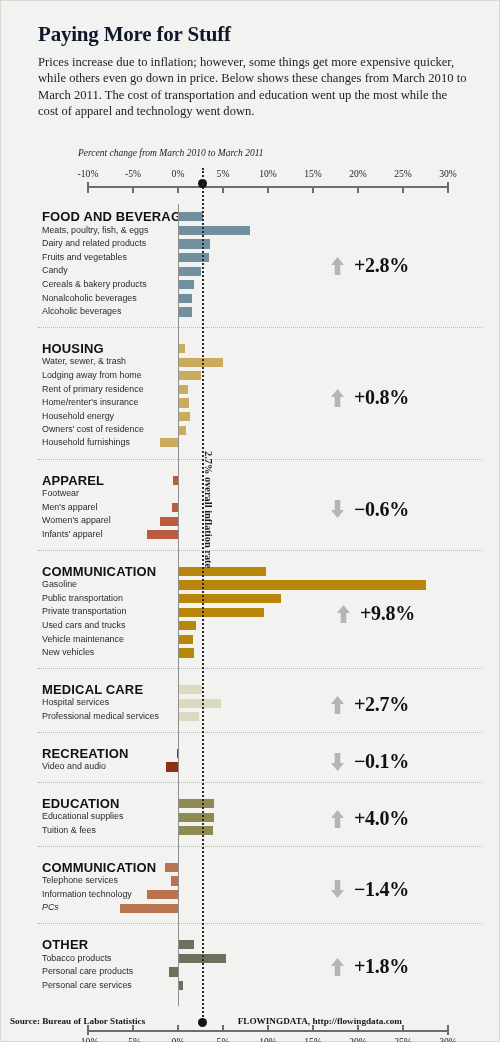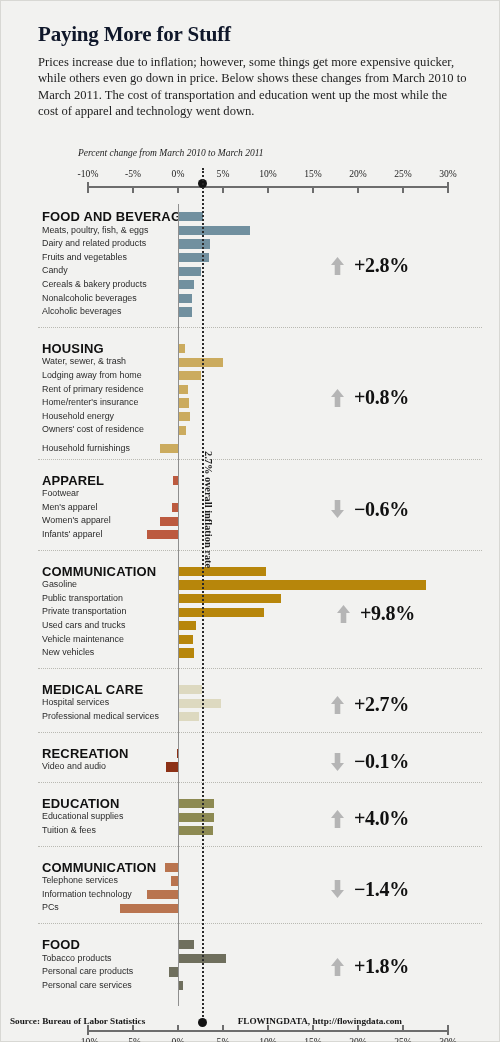--- a/index.html
+++ b/index.html
@@ -201,21 +201,21 @@
           <div class="bar" style="left: 178px; width: 10.8px; background: rgb(203, 171, 94);"></div>
         </div>
         <div class="srow" style="position: absolute; left: 0px; right: 0px; top: 74px;">
           <div class="slabel">Household energy</div>
           <div class="bar" style="left: 178px; width: 11.7px; background: rgb(203, 171, 94);"></div>
         </div>
         <div class="srow" style="position: absolute; left: 0px; right: 0px; top: 87.6px;">
           <div class="slabel">Owners' cost of residence</div>
           <div class="bar" style="left: 178px; width: 8.1px; background: rgb(203, 171, 94);"></div>
         </div>
-        <div class="srow" style="position: absolute; left: 0px; right: 0px; top: 106px;">
+        <div class="srow" style="position: absolute; left: 0px; right: 0px; top: 100px;">
           <div class="slabel">Household furnishings</div>
           <div class="bar" style="left: 160px; width: 18px; background: rgb(203, 171, 94);"></div>
         </div>
         <div class="summary" style="left: 330px; top: 50.4px;">
           <svg class="arrow" viewBox="0 0 15 20">
             <path d="M7.5 1 L14 9 L10.3 9 L10.3 19 L4.7 19 L4.7 9 L1 9 Z" fill="#b5b5b5"></path>
           </svg>
           <span class="sumval">+0.8%</span>
         </div>
       </div>
@@ -350,35 +350,35 @@
           <div class="bar" style="left: 165.4px; width: 12.6px; background: rgb(185, 116, 79);"></div>
         </div>
         <div class="srow" style="position: absolute; left: 0px; right: 0px; top: 19.6px;">
           <div class="slabel">Telephone services</div>
           <div class="bar" style="left: 170.8px; width: 7.2px; background: rgb(185, 116, 79);"></div>
         </div>
         <div class="srow" style="position: absolute; left: 0px; right: 0px; top: 33.2px;">
           <div class="slabel">Information technology</div>
           <div class="bar" style="left: 146.5px; width: 31.5px; background: rgb(185, 116, 79);"></div>
         </div>
-        <div class="srow" style="position: absolute; left: 0px; right: 12px; top: 46.8px;">
+        <div class="srow" style="position: absolute; left: 0px; right: 12px; top: 46.8px; font-style: italic;">
           <div class="slabel">PCs</div>
           <div class="bar" style="left: 120.4px; width: 57.6px; background: rgb(185, 116, 79);"></div>
         </div>
         <div class="summary" style="left: 330px; top: 23.2px;">
           <svg class="arrow" viewBox="0 0 15 20">
             <path d="M7.5 19 L14 11 L10.3 11 L10.3 1 L4.7 1 L4.7 11 L1 11 Z" fill="#b5b5b5"></path>
           </svg>
           <span class="sumval">−1.4%</span>
         </div>
       </div>
       <div class="divider" style="top: 719px;"></div>
       <div class="section" style="position: absolute; left: 0px; right: 0px; top: 728px; height: 68.4px;">
         <div class="srow head" style="position: absolute; left: 0px; right: 0px; top: 6px;">
-          <div class="slabel">FOOD</div>
+          <div class="slabel">OTHER</div>
           <div class="bar" style="left: 178px; width: 16.2px; background: rgb(111, 111, 93);"></div>
         </div>
         <div class="srow" style="position: absolute; left: 0px; right: 0px; top: 19.6px;">
           <div class="slabel">Tobacco products</div>
           <div class="bar" style="left: 178px; width: 47.7px; background: rgb(111, 111, 93);"></div>
         </div>
         <div class="srow" style="position: absolute; left: 0px; right: 0px; top: 33.2px;">
           <div class="slabel">Personal care products</div>
           <div class="bar" style="left: 169px; width: 9px; background: rgb(111, 111, 93);"></div>
         </div>

